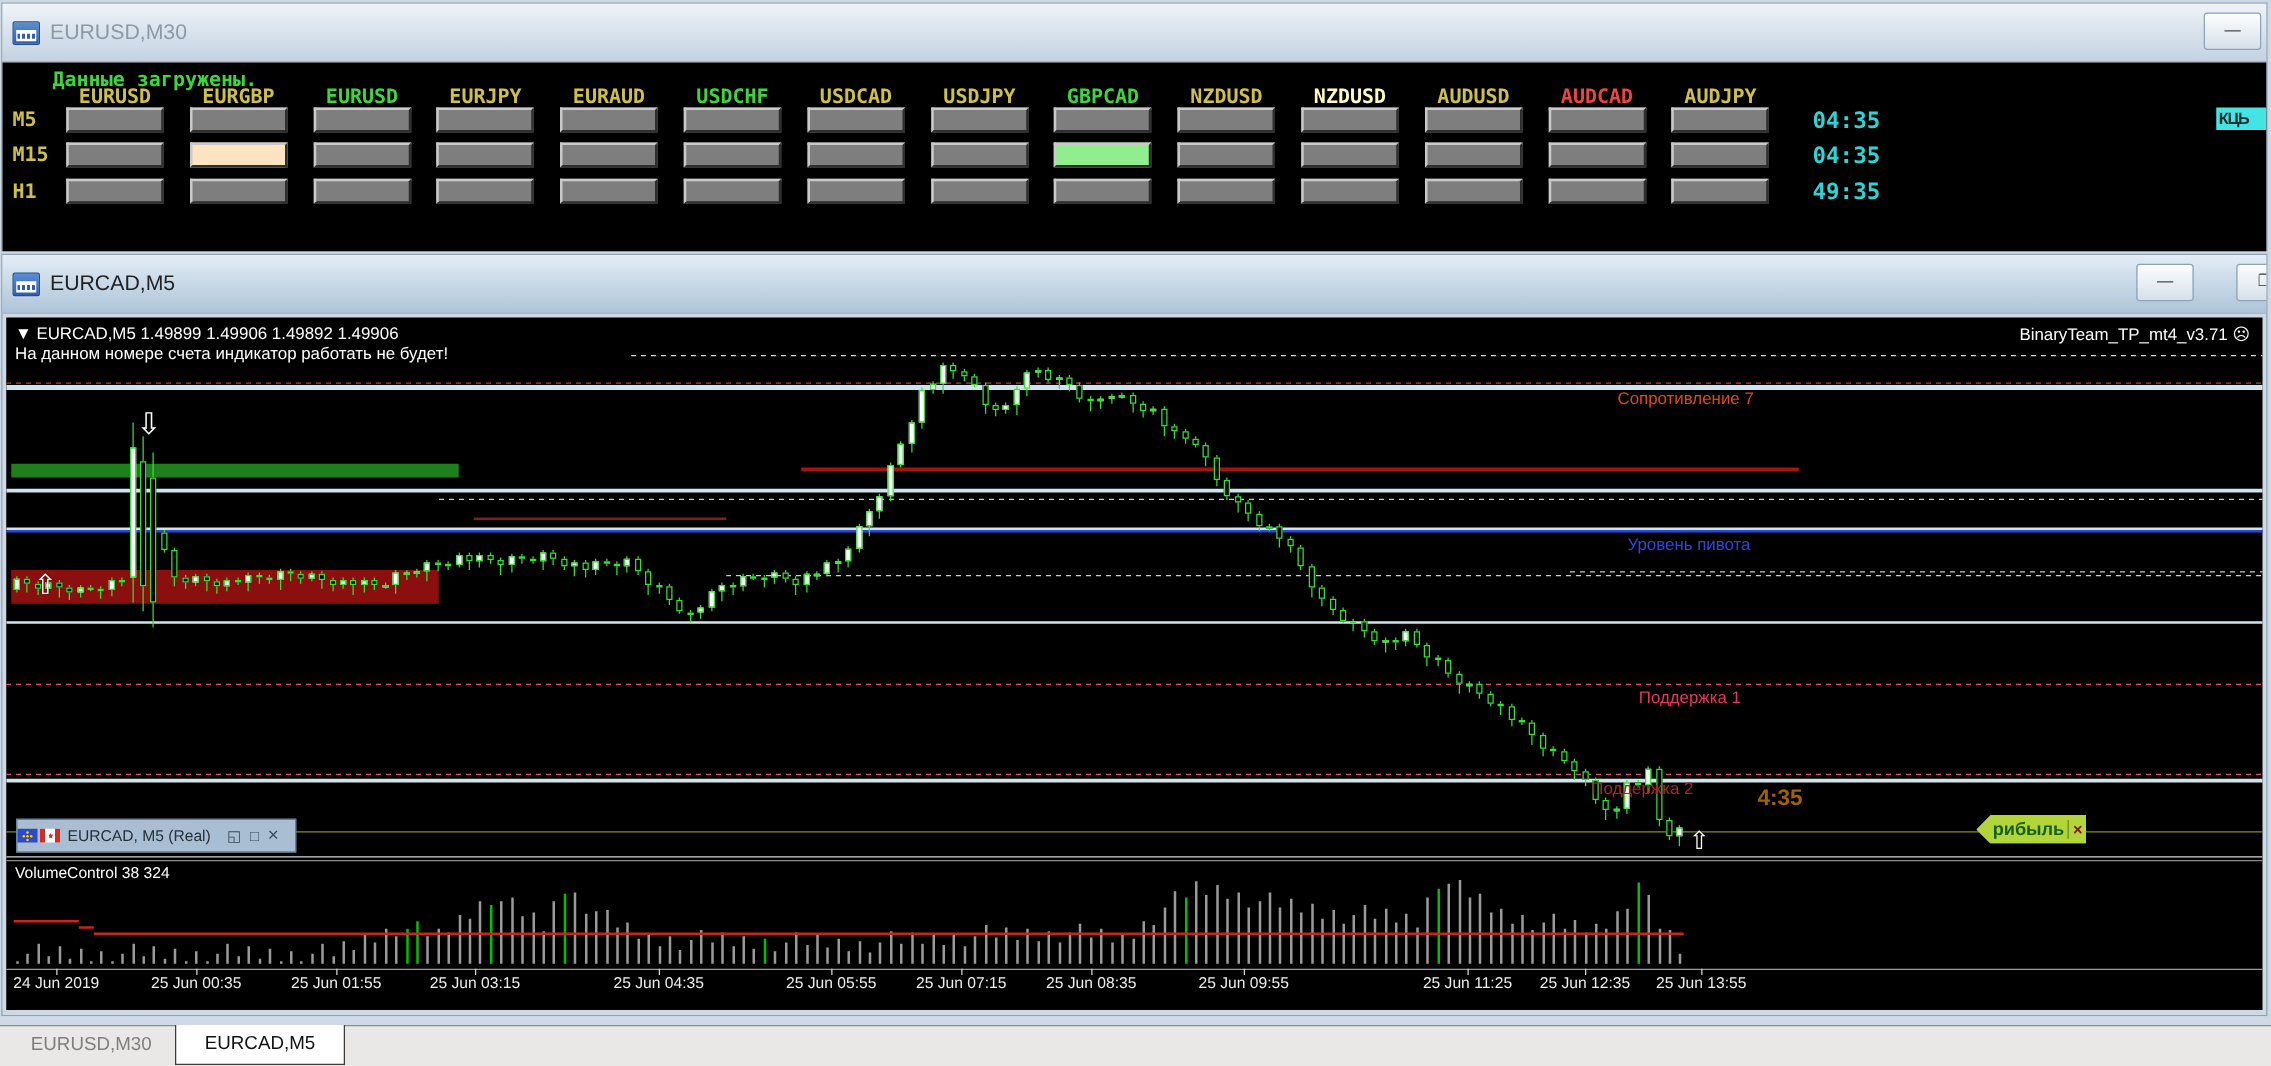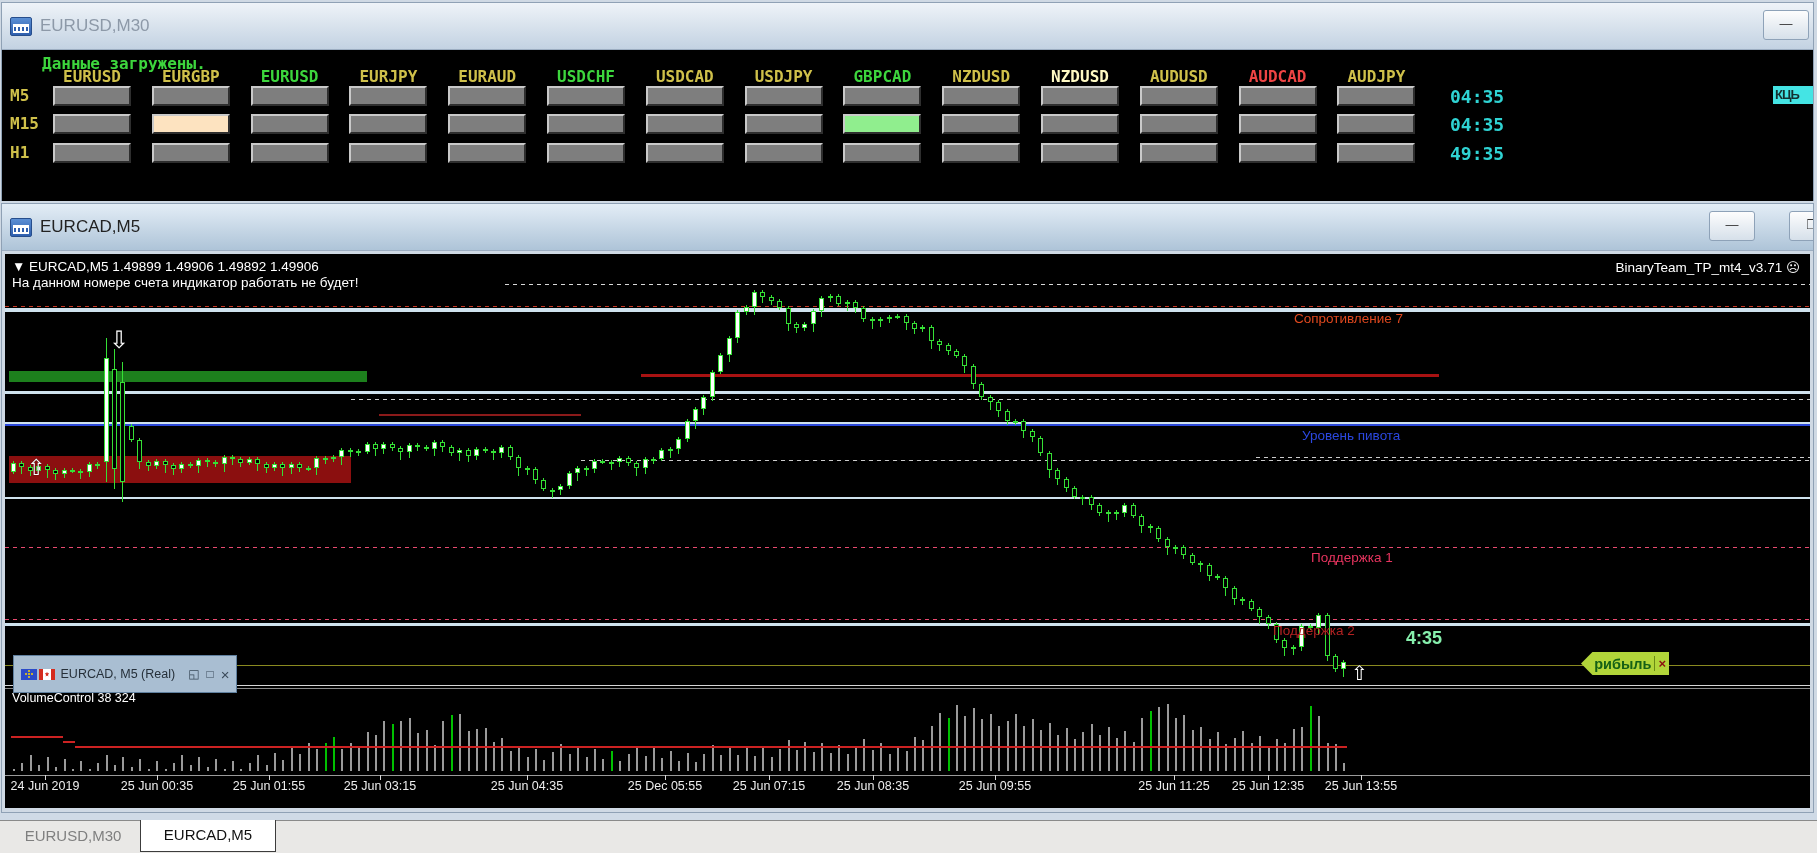--- a/index.html
+++ b/index.html
@@ -25,37 +25,37 @@
     border-bottom:2px solid #2e2e2e;border-right:2px solid #2e2e2e;box-sizing:border-box;}
   .timer{position:absolute;left:1448px;color:#2fd3d3;font-size:18px;}
   .badge-cyan{position:absolute;right:0;top:36px;width:38px;height:18px;background:#44e4e4;color:#143030;
     font-size:13px;font-weight:bold;line-height:18px;overflow:hidden;letter-spacing:-1px;padding-left:2px;}
   .chart-area{position:absolute;left:3px;top:50px;right:3px;bottom:4px;background:#000;overflow:hidden;}
   .chart-label{position:absolute;font-size:13.5px;white-space:nowrap;}
   .arrow{position:absolute;color:#fff;font-size:22px;line-height:1;text-shadow:0 0 1px #000;}
   .quote-line{position:absolute;left:7px;top:5px;color:#fff;font-size:13.5px;}
   .warn-line{position:absolute;left:7px;top:21px;color:#fff;font-size:13.5px;}
   .indic-line{position:absolute;right:10px;top:5px;color:#fff;font-size:13.5px;}
-  .mini-bar{position:absolute;left:8px;top:401px;width:224px;height:38px;background:#a9bed2;
-    border:1px solid #60809f;display:flex;align-items:center;padding:0 20px;box-sizing:border-box;z-index:6;justify-content:center;}
+  .mini-bar{position:absolute;left:8px;top:401px;width:224px;height:27px;background:#a9bed2;
+    border:1px solid #60809f;display:flex;align-items:center;padding:0 0;box-sizing:border-box;z-index:6;}
   .flag{width:16px;height:11px;flex:none;margin-right:2px;position:relative;}
   .flag-eu{background:#2b4bc8;}
   .flag-eu i{position:absolute;left:7px;top:4.5px;width:2px;height:2px;background:#ffd500;border-radius:50%;
     box-shadow:0 -3px 0 #ffd500,0 3px 0 #ffd500,-3px 0 0 #ffd500,3px 0 0 #ffd500;}
   .flag-ca{background:#fff;border-left:4px solid #d52b1e;border-right:4px solid #d52b1e;box-sizing:border-box;width:16px;}
   .flag-ca i{position:absolute;left:2.5px;top:3px;width:4px;height:5px;background:#d52b1e;
     clip-path:polygon(50% 0,65% 35%,100% 30%,75% 70%,85% 100%,50% 80%,15% 100%,25% 70%,0 30%,35% 35%);}
   .mini-title{font-size:12.5px;color:#26303a;margin:0 6px 0 4px;white-space:nowrap;}
   .mini-ico{font-size:12px;color:#3a4a5a;margin-left:7px;line-height:1;}
   .profit-badge{position:absolute;left:1576px;top:398px;width:88px;height:23px;background:#b2d53a;
     clip-path:polygon(13% 0,100% 0,100% 100%,13% 100%,0 50%);display:flex;align-items:center;
     justify-content:flex-end;padding-right:3px;box-sizing:border-box;z-index:5;}
   .profit-badge .p-txt{color:#156015;font-size:14.5px;font-weight:bold;}
   .profit-badge .p-x{color:#8b1010;font-size:13px;font-weight:bold;margin-left:3px;border-left:1px solid #6a8a15;padding-left:3px;}
-  .countdown{position:absolute;left:1401px;top:374px;color:#86efac;font-size:18px;font-weight:bold;}
+  .countdown{position:absolute;left:1401px;top:374px;color:#a16207;font-size:18px;font-weight:bold;}
   .vol-label{position:absolute;left:7px;top:437px;color:#fff;font-size:12.5px;z-index:2;}
   .sep1{position:absolute;left:0;right:0;top:431px;height:1px;background:#d6d6d6;}
   .sep2{position:absolute;left:0;right:0;top:434px;height:1px;background:#8a8a8a;}
   .axis-line{position:absolute;left:0;right:0;top:521px;height:1px;background:#9a9a9a;}
   .date-label{position:absolute;top:525px;color:#ededed;font-size:12.5px;white-space:nowrap;transform:translateX(-50%);}
   .mdi-strip{position:absolute;left:0;top:813px;width:1817px;height:7px;background:#cfdae6;}
   .tabbar{position:absolute;left:0;top:820px;width:1817px;height:33px;background:#e9e8e6;border-top:1px solid #8a8a8a;}
   .tab{position:absolute;top:0;height:29px;font-size:15px;line-height:29px;text-align:center;}
   .tab.inactive{color:#7f7f7f;left:14px;width:118px;}
   .tab.active{color:#111;left:140px;width:134px;background:#fff;border:1px solid #3c3c3c;border-top:none;top:-1px;height:31px;}
@@ -699,21 +699,21 @@
         <div class="date-label" style="position: absolute; left: 40px; top: 525px;">24 Jun 2019</div>
         <div style="position: absolute; left: 40px; top: 521px; width: 1px; height: 5px; background: rgb(216, 216, 216);"></div>
         <div class="date-label" style="position: absolute; left: 152px; top: 525px;">25 Jun 00:35</div>
         <div style="position: absolute; left: 152px; top: 521px; width: 1px; height: 5px; background: rgb(216, 216, 216);"></div>
         <div class="date-label" style="position: absolute; left: 264px; top: 525px;">25 Jun 01:55</div>
         <div style="position: absolute; left: 264px; top: 521px; width: 1px; height: 5px; background: rgb(216, 216, 216);"></div>
         <div class="date-label" style="position: absolute; left: 375px; top: 525px;">25 Jun 03:15</div>
         <div style="position: absolute; left: 375px; top: 521px; width: 1px; height: 5px; background: rgb(216, 216, 216);"></div>
         <div class="date-label" style="position: absolute; left: 522px; top: 525px;">25 Jun 04:35</div>
         <div style="position: absolute; left: 522px; top: 521px; width: 1px; height: 5px; background: rgb(216, 216, 216);"></div>
-        <div class="date-label" style="position: absolute; left: 660px; top: 525px;">25 Dec 05:55</div>
+        <div class="date-label" style="position: absolute; left: 660px; top: 525px;">25 Jun 05:55</div>
         <div style="position: absolute; left: 660px; top: 521px; width: 1px; height: 5px; background: rgb(216, 216, 216);"></div>
         <div class="date-label" style="position: absolute; left: 764px; top: 525px;">25 Jun 07:15</div>
         <div style="position: absolute; left: 764px; top: 521px; width: 1px; height: 5px; background: rgb(216, 216, 216);"></div>
         <div class="date-label" style="position: absolute; left: 868px; top: 525px;">25 Jun 08:35</div>
         <div style="position: absolute; left: 868px; top: 521px; width: 1px; height: 5px; background: rgb(216, 216, 216);"></div>
         <div class="date-label" style="position: absolute; left: 990px; top: 525px;">25 Jun 09:55</div>
         <div style="position: absolute; left: 990px; top: 521px; width: 1px; height: 5px; background: rgb(216, 216, 216);"></div>
         <div class="date-label" style="position: absolute; left: 1169px; top: 525px;">25 Jun 11:25</div>
         <div style="position: absolute; left: 1169px; top: 521px; width: 1px; height: 5px; background: rgb(216, 216, 216);"></div>
         <div class="date-label" style="position: absolute; left: 1263px; top: 525px;">25 Jun 12:35</div>

